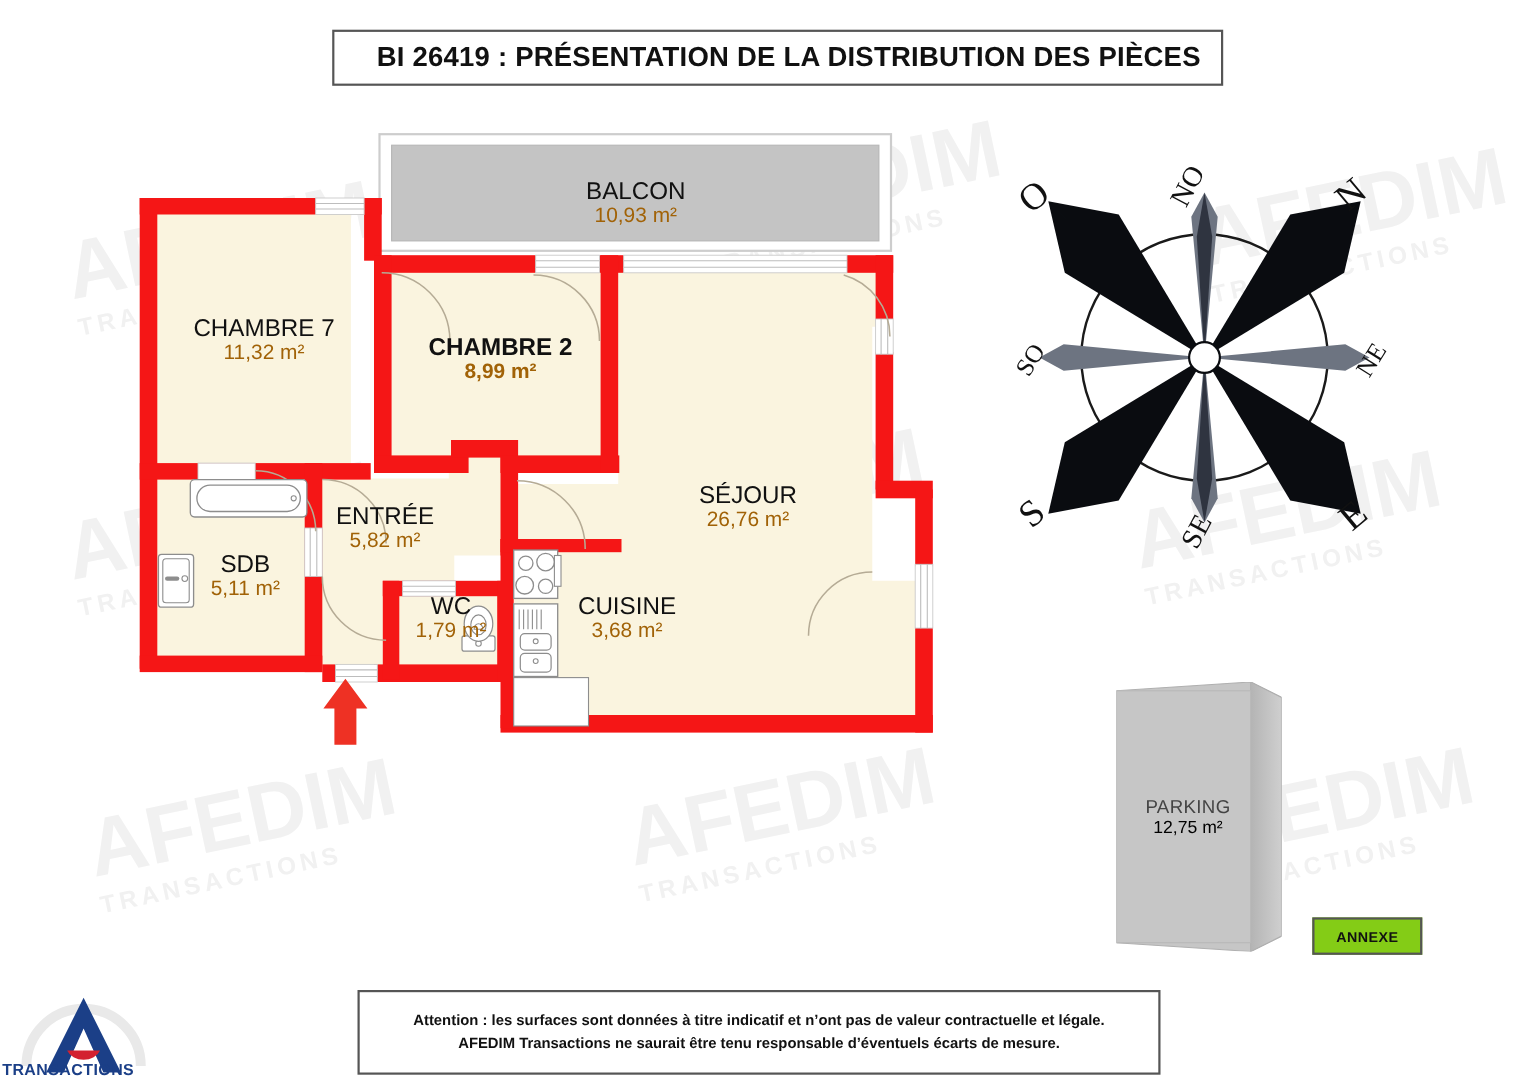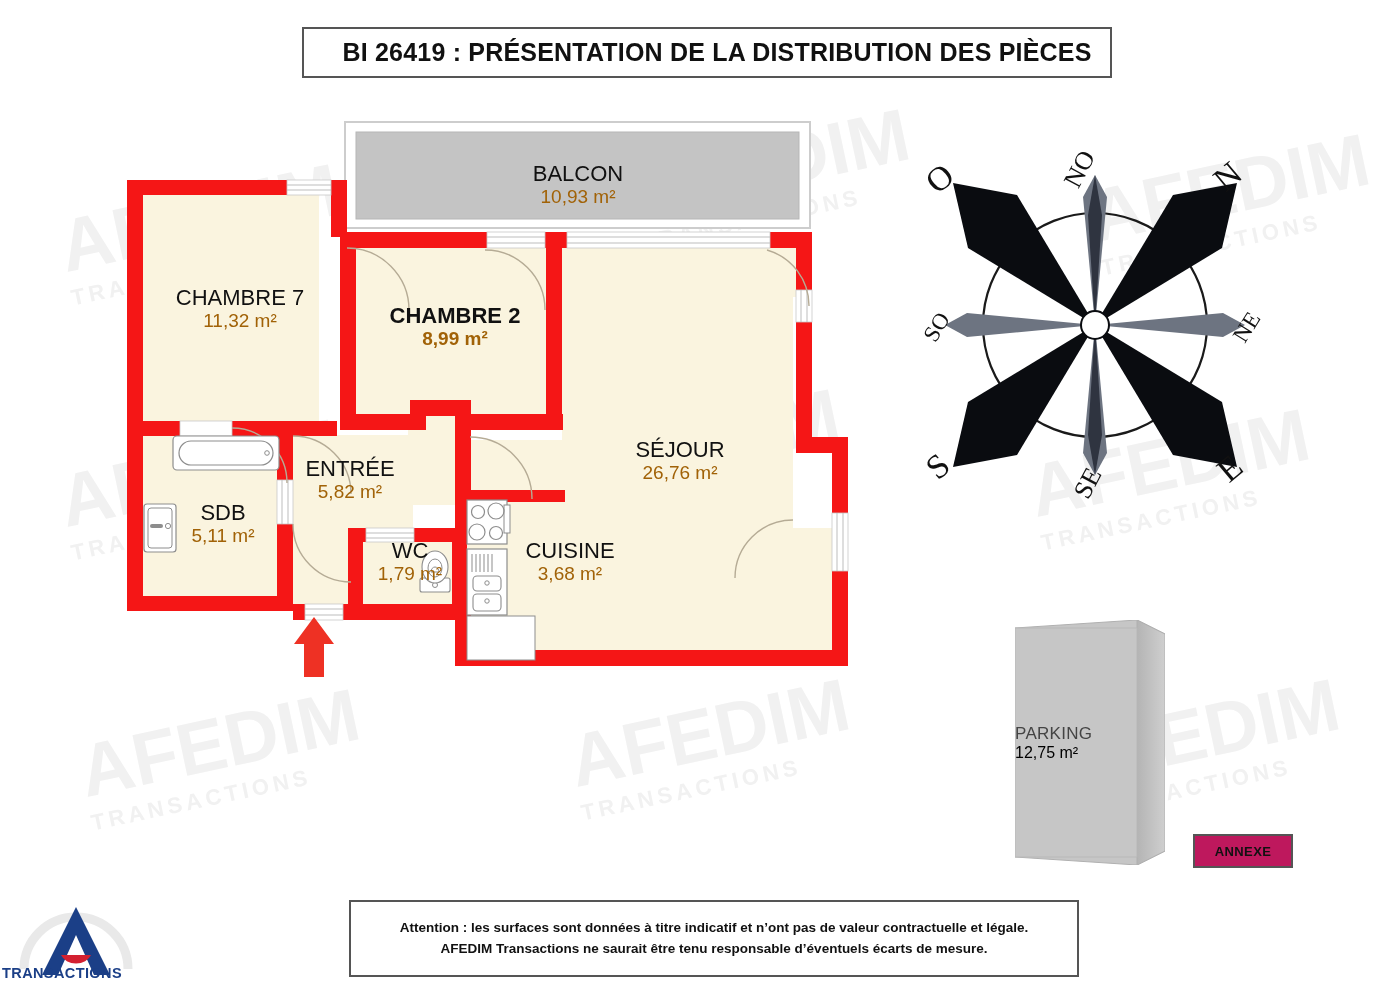--- a/index.html
+++ b/index.html
@@ -32,39 +32,39 @@
   .rlabel .nm{display:block;font-size:22px;color:#111;line-height:1.15;white-space:nowrap;}
   .rlabel .ar{display:block;font-size:19px;color:#a16207;line-height:1.2;white-space:nowrap;}
 
   
   #compass{position:absolute;left:905px;top:135px;width:390px;height:380px;z-index:4;}
 
   
   #parking-wrap{position:absolute;left:1015px;top:620px;width:150px;height:245px;z-index:4;}
   #parking-label{
     position:absolute;left:1015px;top:620px;width:130px;height:245px;
-    display:flex;flex-direction:column;justify-content:center;
+    display:flex;flex-direction:column;align-items:center;justify-content:center;
     z-index:6;pointer-events:none;
   }
   #parking-label .nm{font-size:17px;color:#444;letter-spacing:.3px;}
   #parking-label .ar{font-size:16px;color:#000000;}
 
   #annexe-box{
     position:absolute;left:1193px;top:834px;width:96px;height:30px;
-    border:2px solid #555;background:#be185d;z-index:6;
+    border:2px solid #555;background:#84cc16;z-index:6;
     display:flex;align-items:center;justify-content:center;
   }
   #annexe-box .t{font-size:13px;font-weight:bold;color:#111;letter-spacing:.4px;}
 
   
   #disclaimer{
     position:absolute;left:325px;top:900px;width:730px;height:77px;
     border:2px solid #555;background:#fff;z-index:6;
     display:flex;flex-direction:column;align-items:center;justify-content:center;
-    padding:0 24px;box-sizing:border-box;margin-left:24px;
+    padding:0 24px;box-sizing:border-box;
   }
   #disclaimer .ln{font-size:13.5px;font-weight:bold;color:#111;line-height:1.52;text-align:center;}
 
   
   #logo{position:absolute;left:14px;top:895px;width:124px;height:88px;z-index:6;}
   #logo-text{
     position:absolute;left:0px;top:965px;width:124px;text-align:center;
     font-size:14.5px;font-weight:bold;color:#1b3f87;letter-spacing:.4px;z-index:7;
   }
 </style>

